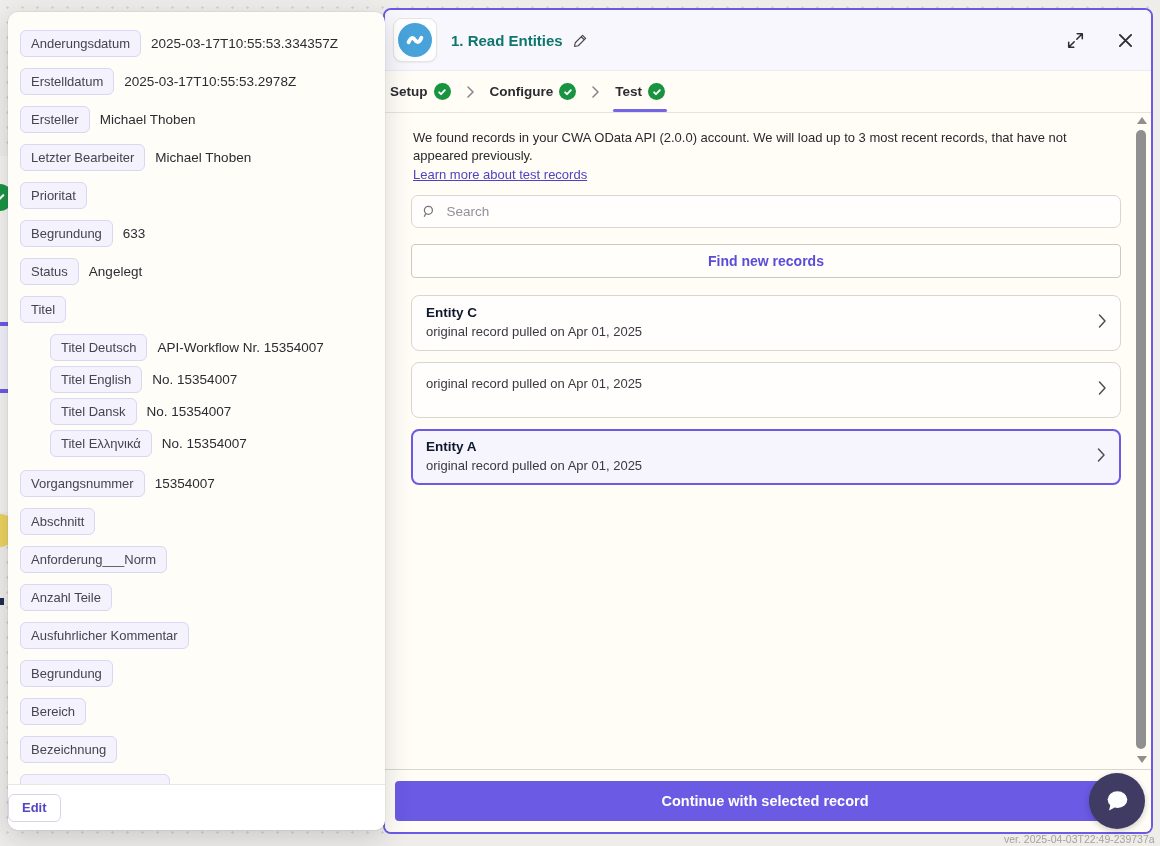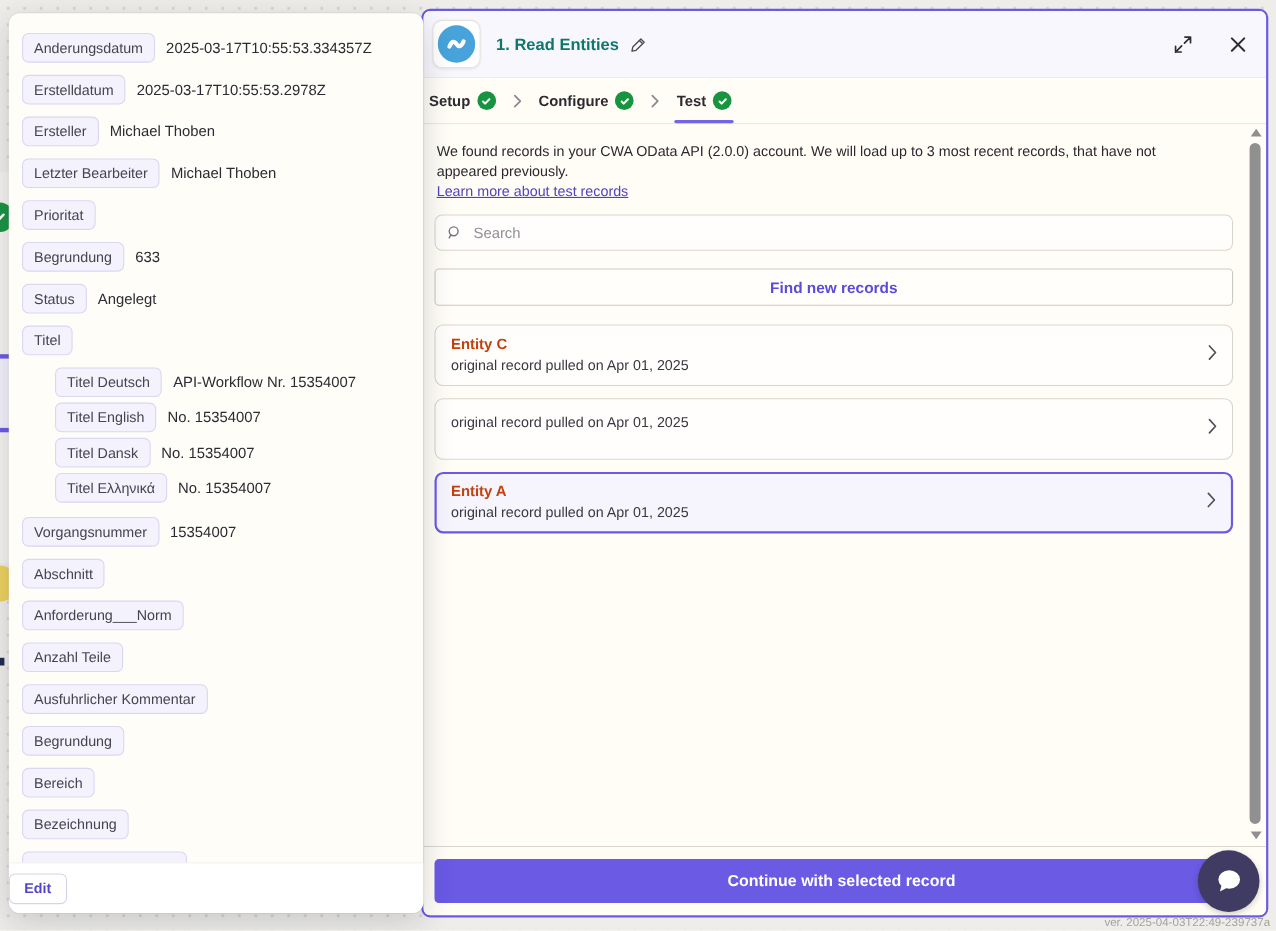--- a/index.html
+++ b/index.html
@@ -35,35 +35,35 @@
   .hicon{display:flex;align-items:center;color:#2f2e33;cursor:pointer;}
   .hicon + .hicon{margin-left:24px;}
 
   .tabs{height:41px;flex:0 0 41px;background:#fffdf6;border-bottom:1px solid #e7e4dc;
     display:flex;align-items:stretch;padding-left:3px;}
   .tab{position:relative;display:flex;align-items:center;gap:6px;font-size:13.5px;font-weight:700;color:#2c2b30;padding:0 2px;cursor:pointer;}
   .tab.active::after{content:"";position:absolute;left:0;right:0;bottom:0;height:3.5px;background:#7365e6;border-radius:3px;}
   .tab-sep{display:flex;align-items:center;margin:0 13px;color:#8b8890;}
   .check{width:17px;height:17px;border-radius:50%;background:#189441;display:flex;align-items:center;justify-content:center;flex:0 0 17px;}
 
-  .content{position:relative;flex:1;background:#fffdf6;padding:0 30px 0 10px;overflow:hidden;}
+  .content{position:relative;flex:1;background:#fffdf6;padding:0 30px 0 10px;overflow:hidden;margin-left:16px;}
   .intro{margin:16px 0 0 2px;font-size:13px;line-height:18px;color:#2a292e;max-width:706px;}
   .learn-link{display:inline-block;margin:1px 0 0 2px;font-size:13px;color:#4f43c1;text-decoration:underline;cursor:pointer;}
   .searchbox{margin-top:12px;height:33px;box-sizing:border-box;border:1px solid #d9d6cf;border-radius:7px;
     background:#fffefc;display:flex;align-items:center;padding:0 10px;gap:8px;}
   .searchbox input{border:none;outline:none;background:transparent;font-size:13.5px;color:#2a292e;width:100%;
     font-family:"Liberation Sans", sans-serif;}
   .searchbox input::placeholder{color:#93909a;}
   .find-btn{margin-top:16px;width:100%;height:34px;box-sizing:border-box;border:1px solid #ccc9c2;border-radius:4px;
     background:#fffefb;font-size:14px;font-weight:700;color:#5a4bd8;cursor:pointer;font-family:"Liberation Sans", sans-serif;}
   .record-card{position:relative;margin-top:11px;height:56px;box-sizing:border-box;border:1px solid #d9d6cf;border-radius:8px;
     background:#fffefc;padding:9px 14px;cursor:pointer;}
   .record-card.first{margin-top:17px;}
   .record-card.selected{border:2px solid #6a5ae4;background:#f6f4fd;padding:8px 13px;}
-  .record-name{font-size:13.5px;font-weight:700;color:#c2410c;}
+  .record-name{font-size:13.5px;font-weight:700;color:#0f172a;}
   .record-meta{margin-top:4px;font-size:13px;color:#3a3941;}
   .record-chevron{position:absolute;right:13px;top:50%;transform:translateY(-50%);color:#4f4e55;}
 
   .vscrollbar{position:absolute;right:3px;top:2px;bottom:4px;width:13px;}
   .sb-up{position:absolute;top:2px;left:2px;width:0;height:0;border-left:5px solid transparent;border-right:5px solid transparent;border-bottom:7px solid #8f8f8f;cursor:pointer;}
   .sb-down{position:absolute;bottom:2px;left:2px;width:0;height:0;border-left:5px solid transparent;border-right:5px solid transparent;border-top:7px solid #8f8f8f;cursor:pointer;}
   .sb-thumb{position:absolute;top:15px;bottom:16px;left:1px;width:10px;background:#909090;border-radius:5px;cursor:pointer;}
 
   .panel-footer{height:62px;flex:0 0 62px;border-top:1px solid #d9d6cf;background:#fffdf6;
     display:flex;align-items:center;padding:0 16px 0 10px;}

